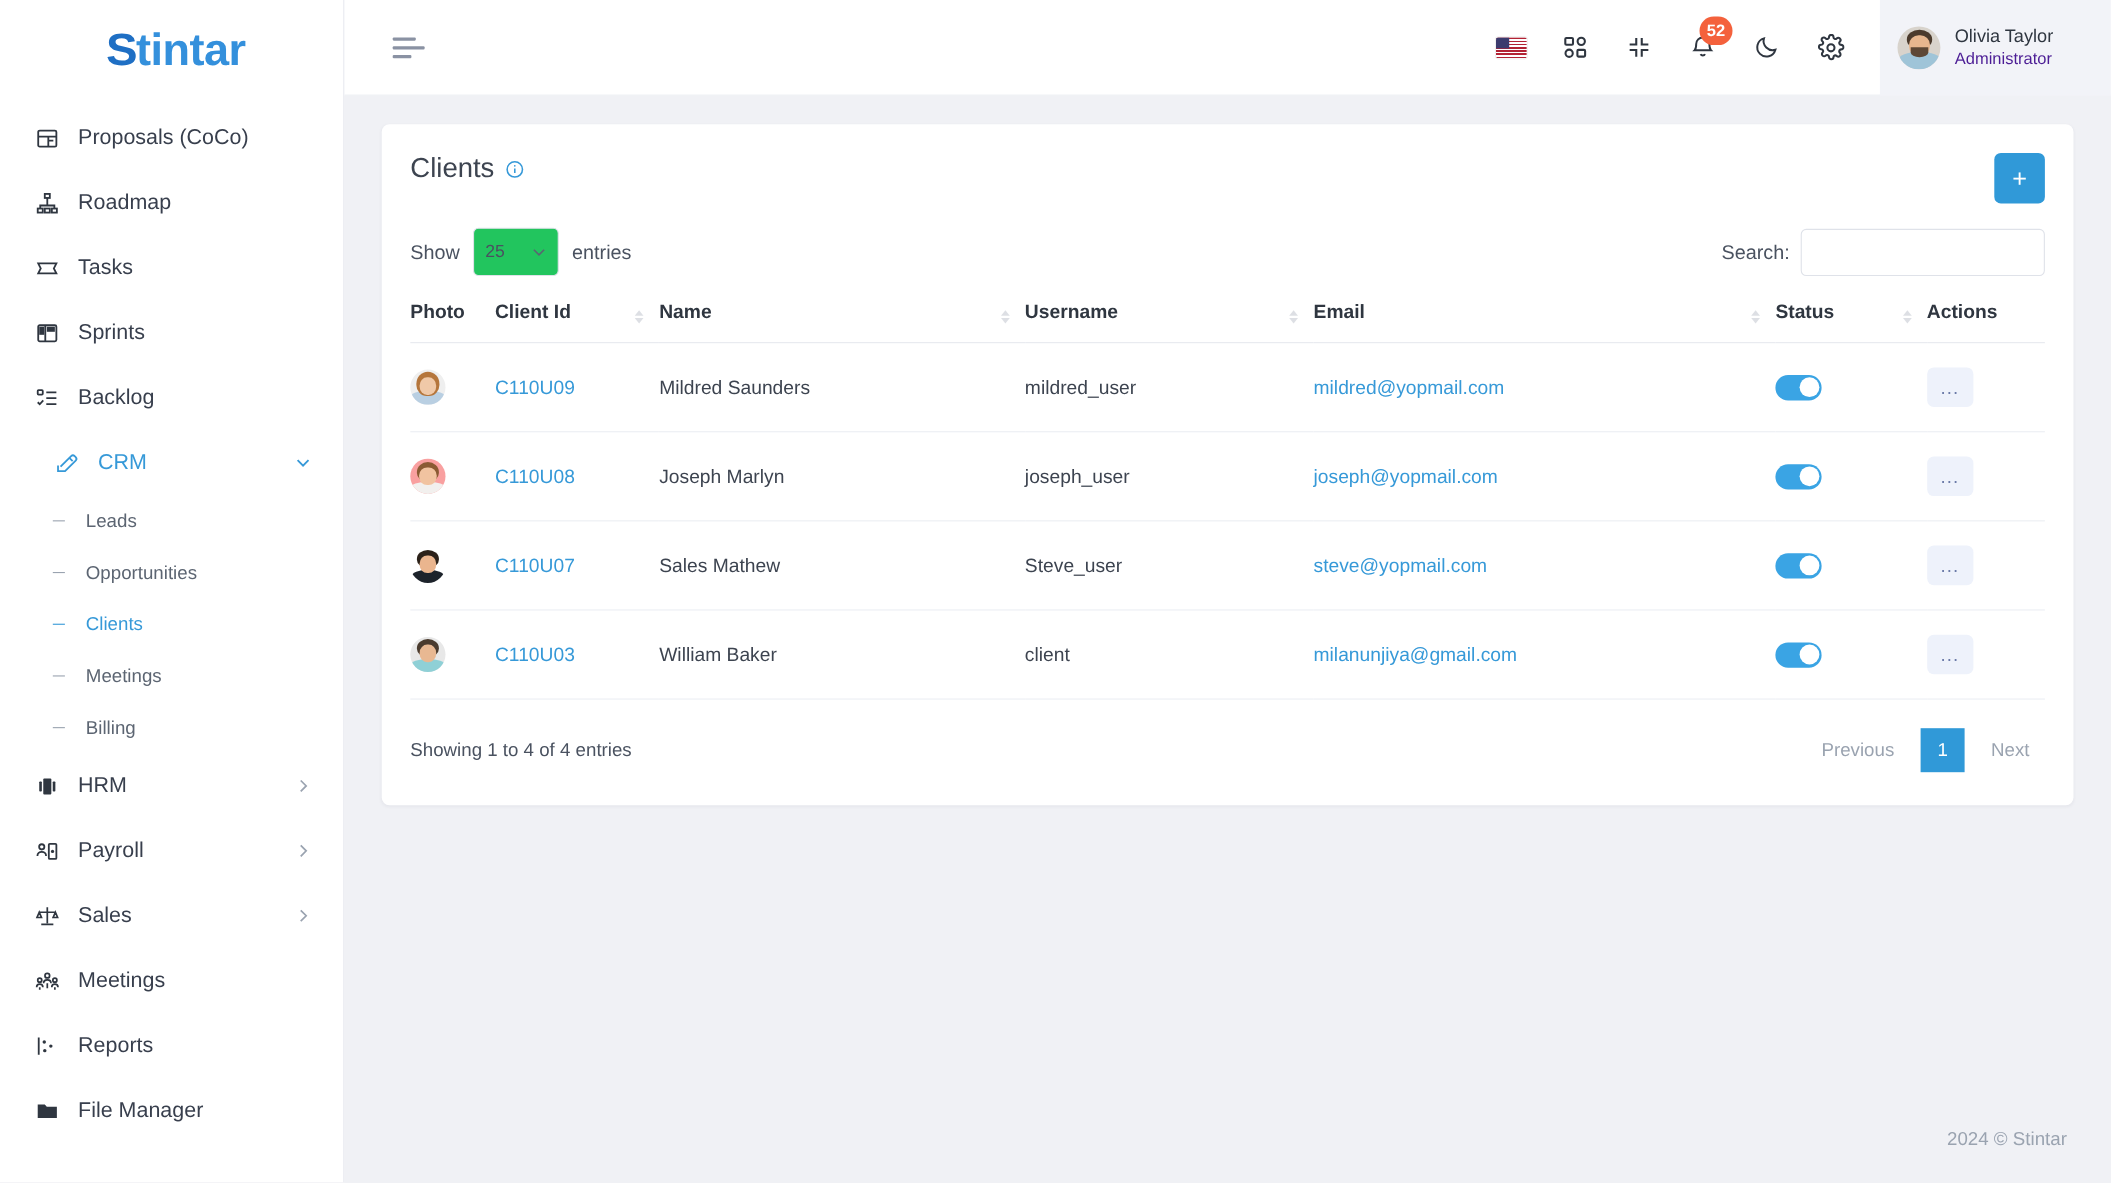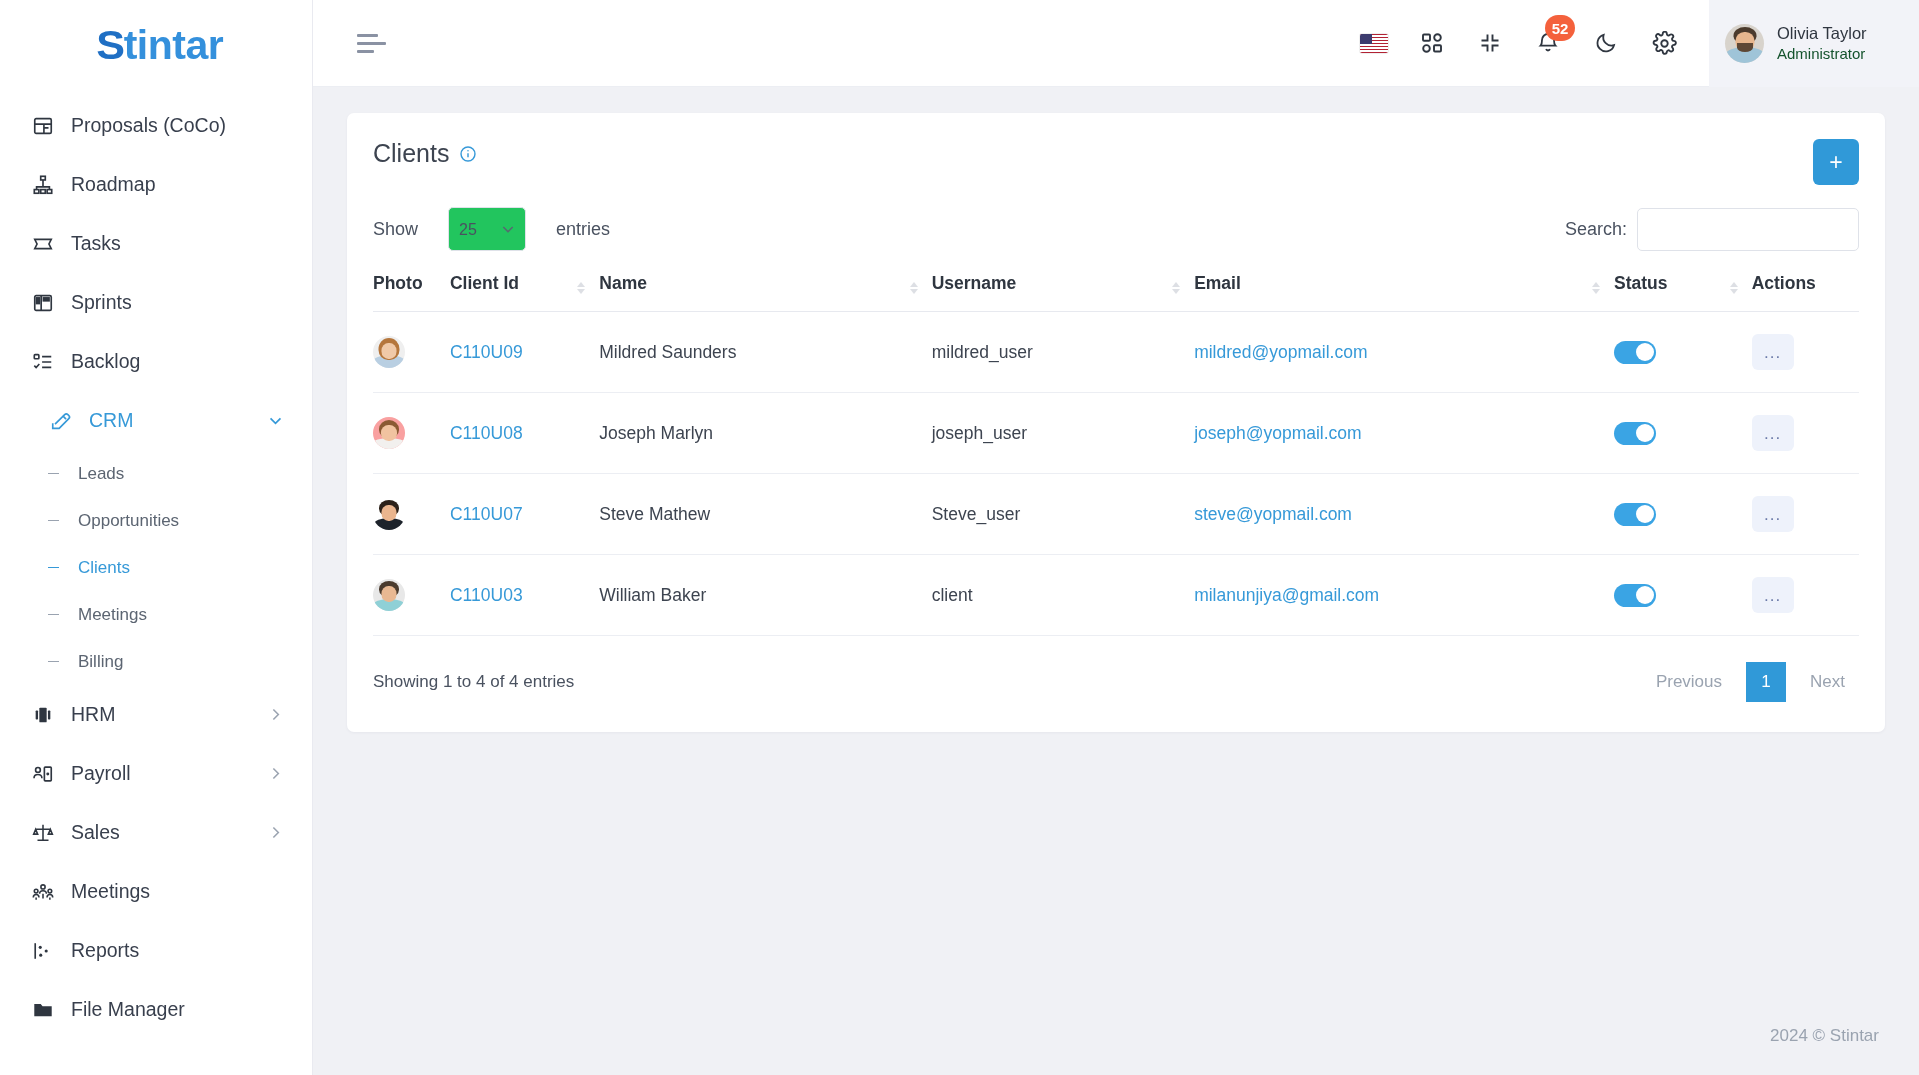--- a/index.html
+++ b/index.html
@@ -140,21 +140,21 @@
   }
   #user-avatar {
     width: 39px; height: 39px; border-radius: 50%;
     flex: 0 0 39px; overflow: hidden; position: relative;
     background: #d8d3cc;
   }
   .av-hair { position:absolute; left:50%; transform:translateX(-50%); border-radius:50% 50% 45% 45%; }
   .av-face { position:absolute; left:50%; transform:translateX(-50%); border-radius:46%; }
   .av-body { position:absolute; left:50%; transform:translateX(-50%); border-radius:50% 50% 0 0; bottom:0; }
   #user-name { font-size: 16.5px; color: #2f3640; line-height: 1.35; white-space: nowrap;}
-  #user-role { font-size: 15px; color: #14532d; line-height: 1.35; }
+  #user-role { font-size: 15px; color: #4c1d95; line-height: 1.35; }
 
   
   #content {
     flex: 1; overflow: hidden;
     padding: 26px 34px 0 34px;
     display: flex; flex-direction: column;
   }
   #card {
     background: #fff;
     border-radius: 7px;
@@ -174,21 +174,21 @@
   #add-btn {
     width: 46px; height: 46px; border: none; border-radius: 6px;
     background: #3099d8; color: #fff; font-size: 23px; line-height: 1;
     cursor: pointer; display: flex; align-items: center; justify-content: center;
     font-weight: 300;
   }
   #table-controls {
     display: flex; align-items: center; justify-content: space-between;
     padding: 22px 26px 0 26px;
   }
-  #show-entries { display: flex; align-items: center; gap: 30px; font-size: 18px; color: #4a5260; }
+  #show-entries { display: flex; align-items: center; gap: 12px; font-size: 18px; color: #4a5260; }
   #entries-select {
     appearance: none;
     width: 78px; height: 44px;
     border: 1px solid #dfe2e9; border-radius: 5px;
     background: #22c55e; font-size: 16px; color: #4a5260;
     padding: 0 10px;
     font-family: "Liberation Sans", sans-serif;
     cursor: pointer;
   }
   .select-wrap { position: relative; display: inline-block; }
@@ -706,21 +706,21 @@
 
             <tr>
               <td class="col-photo">
                 <div class="row-avatar" style="background:#ffffff">
                   <span class="av-body" style="width:30px;height:12px;background:#1d232b;"></span>
                   <span class="av-hair" style="top:2px;width:20px;height:16px;background:#2b2119;"></span>
                   <span class="av-face" style="top:7px;width:15px;height:16px;background:#eab58e;"></span>
                 </div>
               </td>
               <td class="col-id"><a class="link">C110U07</a></td>
-              <td class="col-name">Steve Mathew</td>
+              <td class="col-name">Sales Mathew</td>
               <td class="col-user">Steve_user</td>
               <td class="col-email"><a class="link">steve@yopmail.com</a></td>
               <td class="col-status">
                   <span class="toggle">
                     <span class="knob"></span>
                   </span>
                 </td>
               <td class="col-act">
                   <button class="act-btn">...</button>
                 </td>

